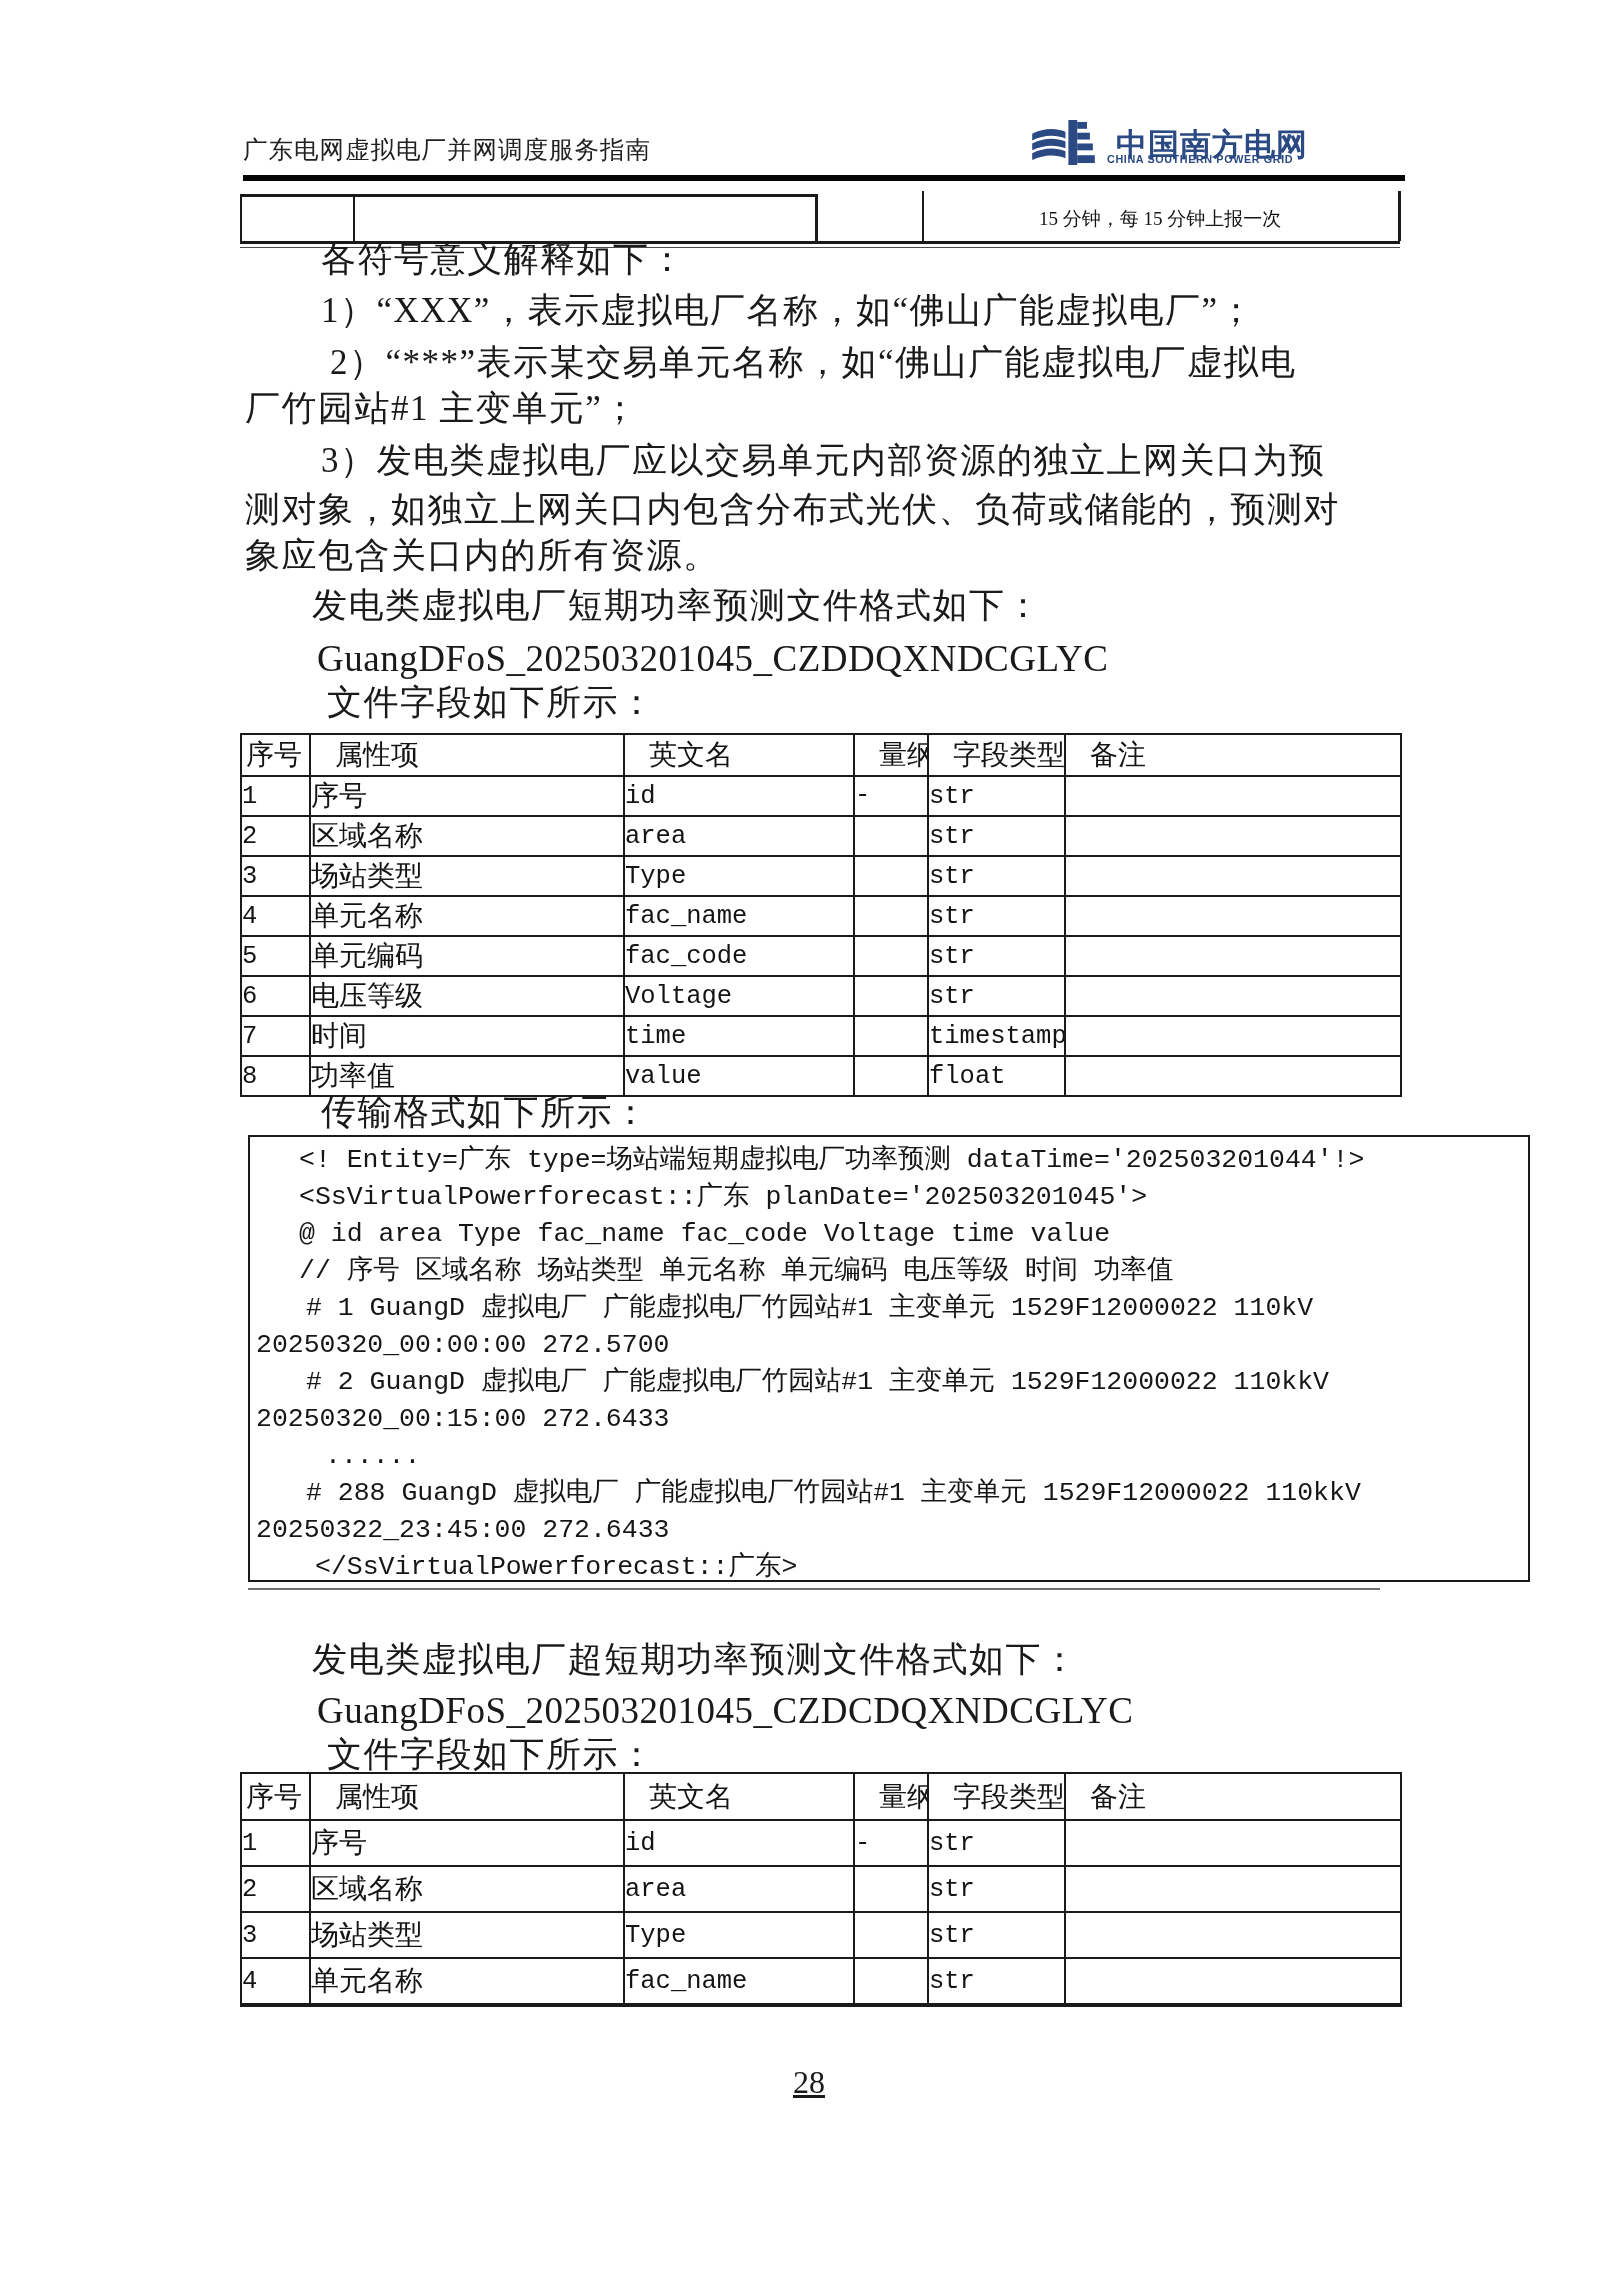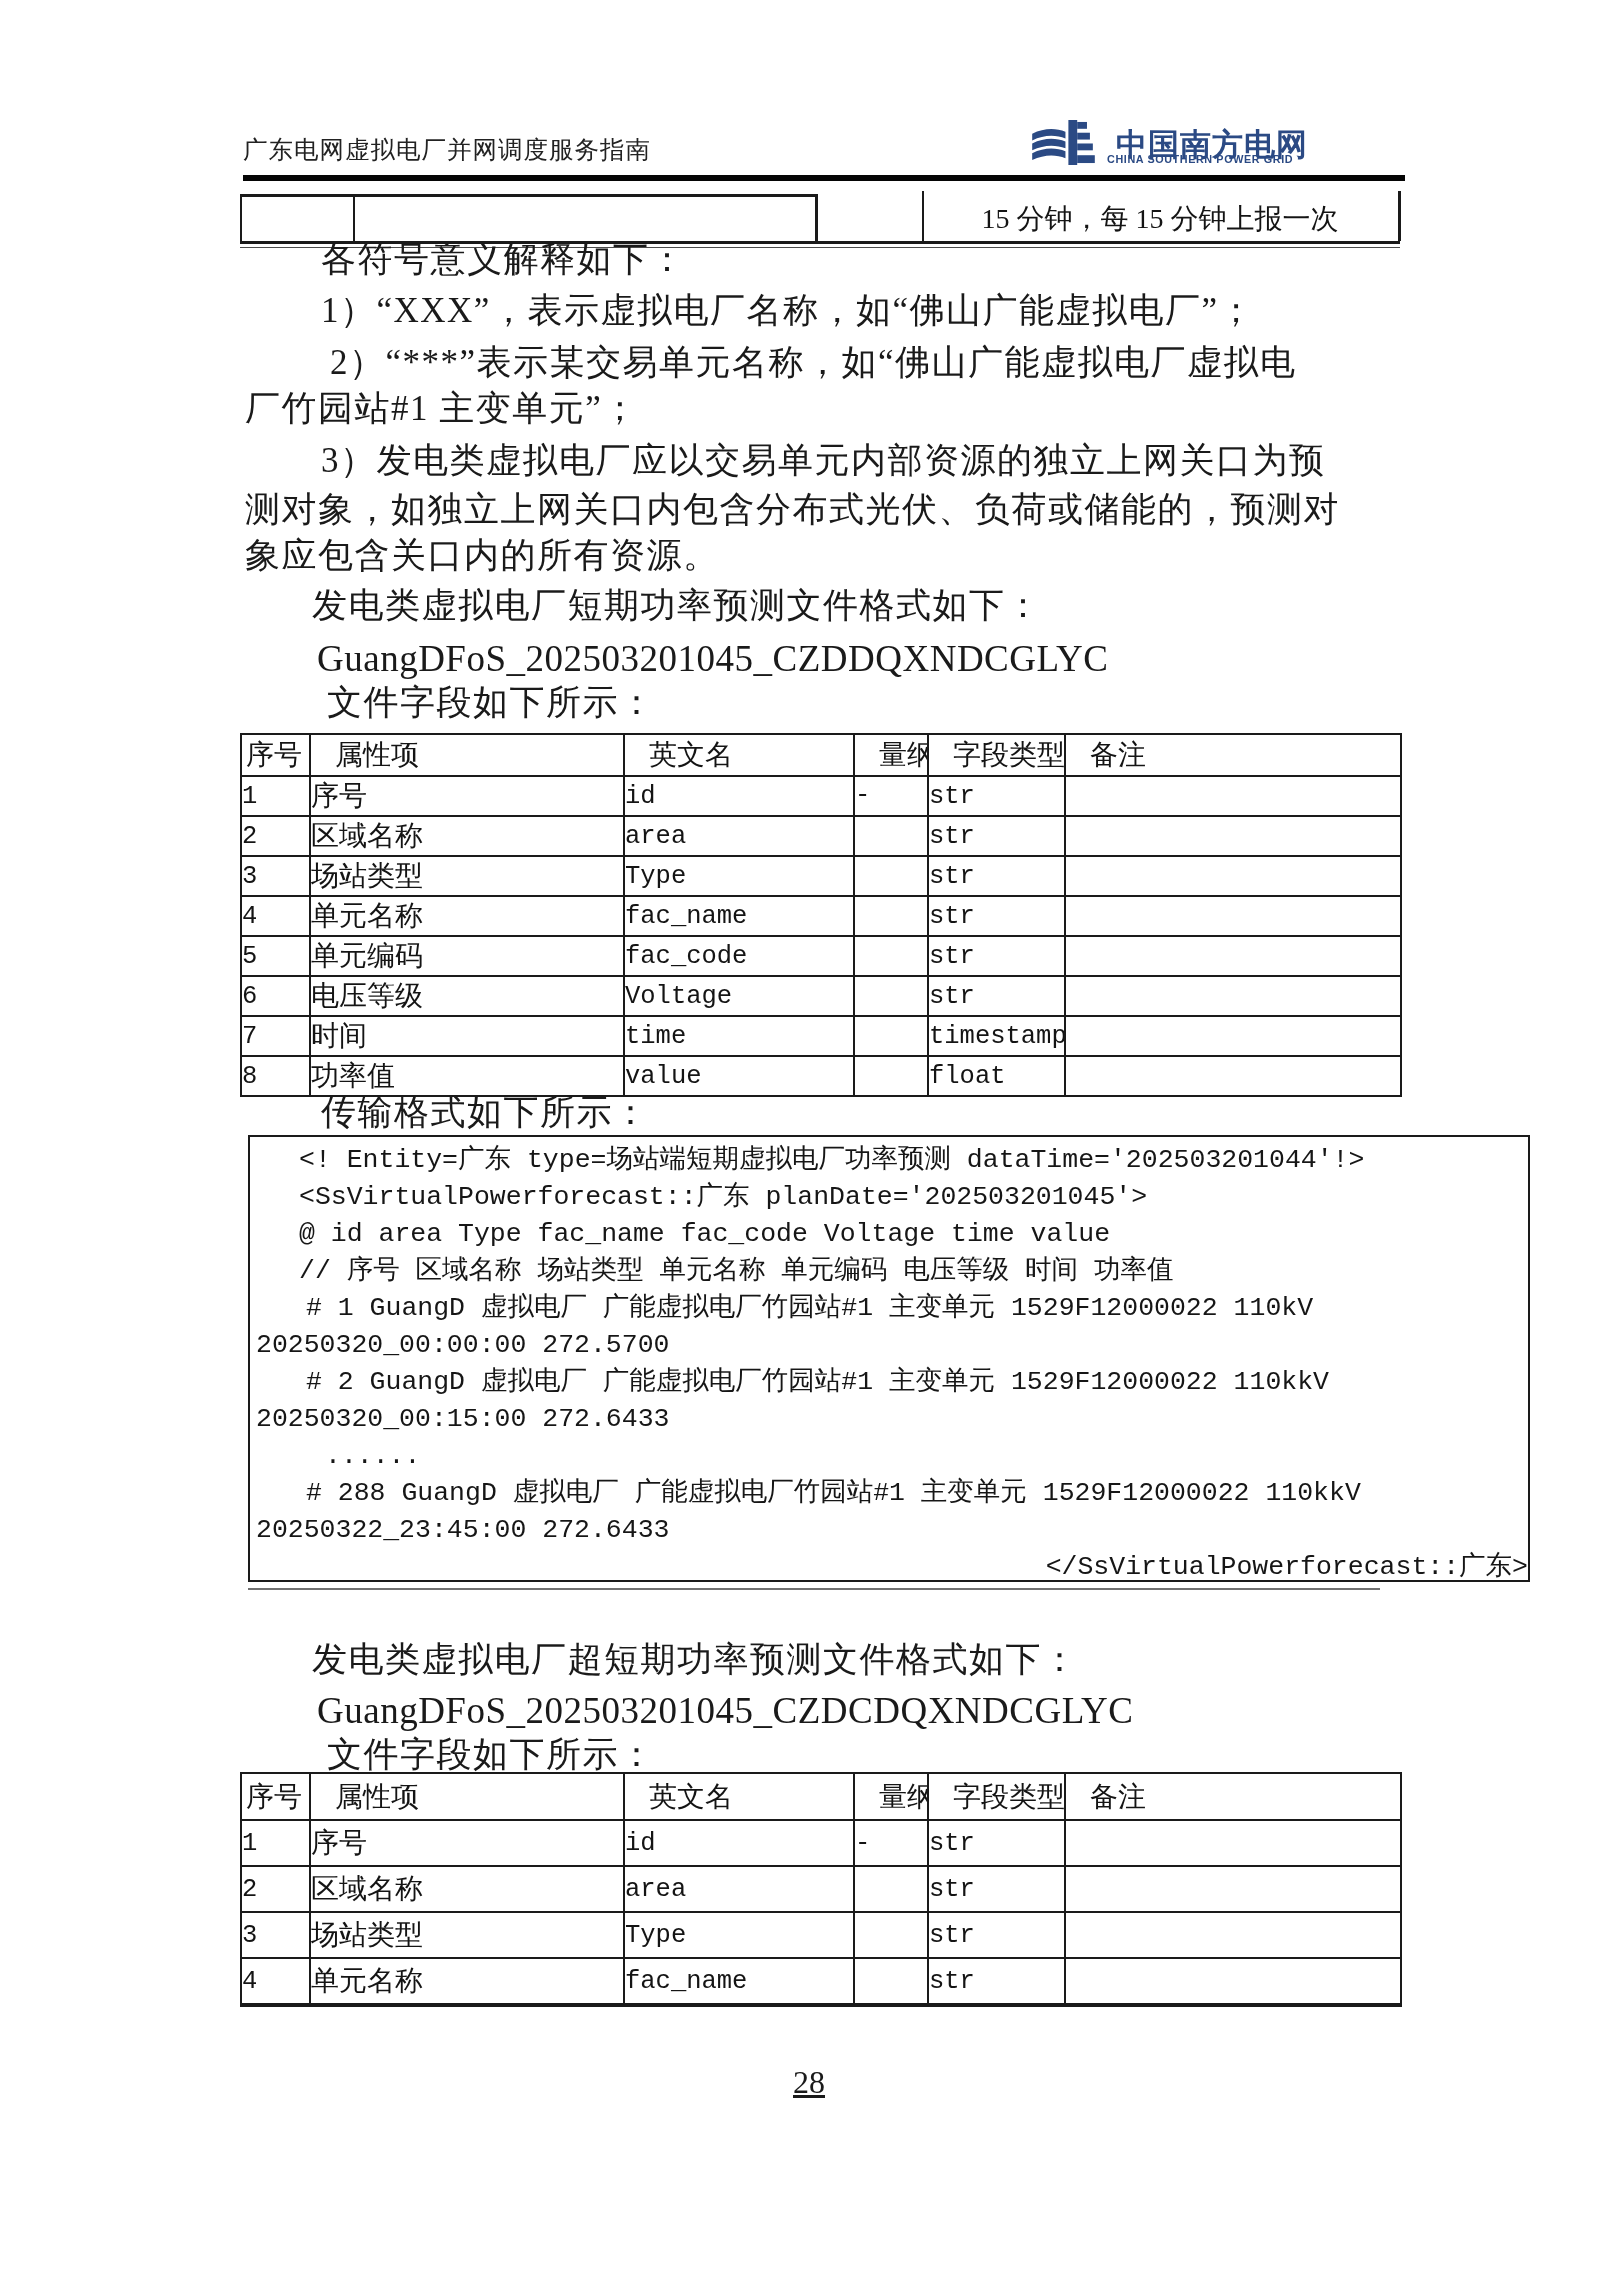--- a/index.html
+++ b/index.html
@@ -26,21 +26,21 @@
   }
   .logo-en{
     position:absolute;left:75px;top:37px;
     font-size:10.8px;font-weight:bold;letter-spacing:0.6px;white-space:nowrap;
     color:#2b4a84;font-family:"Liberation Sans",sans-serif;
   }
   
   .fragline{position:absolute;background:#1a1a1a;}
   .frag-note{
     position:absolute;left:922px;top:196px;width:476px;height:45px;
-    line-height:45px;text-align:center;font-size:28px;white-space:nowrap;
+    line-height:45px;text-align:center;font-size:19px;white-space:nowrap;
   }
   
   .bline{
     position:absolute;white-space:nowrap;
     font-size:35px;letter-spacing:1.5px;line-height:49px;height:49px;color:#1a1a1a;
   }
   .fname{
     position:absolute;white-space:nowrap;
     font-size:37px;letter-spacing:0.5px;line-height:49px;height:49px;color:#1a1a1a;
   }
@@ -74,21 +74,21 @@
   }
   .codebox-shadow{position:absolute;left:248px;top:1588px;width:1132px;height:2px;background:#707070;}
   .codeline{
     font-family:"Liberation Mono","DejaVu Sans Mono",monospace;
     font-size:26.5px;line-height:37px;height:37px;white-space:nowrap;color:#161616;
   }
   .ind-a{padding-left:49px;}   
   .ind-b{padding-left:56px;}   
   .ind-c{padding-left:6px;}    
   .ind-d{padding-left:75px;}   
-  .ind-e{padding-left:65px;text-align:right;}   
+  .ind-e{padding-left:65px;}   
   
   .page-number{
     position:absolute;left:755px;top:2064px;width:108px;
     text-align:center;font-size:32px;color:#1a1a1a;text-decoration:underline;
   }
 </style>
 </head>
 <body>
 
 <div class="page">

